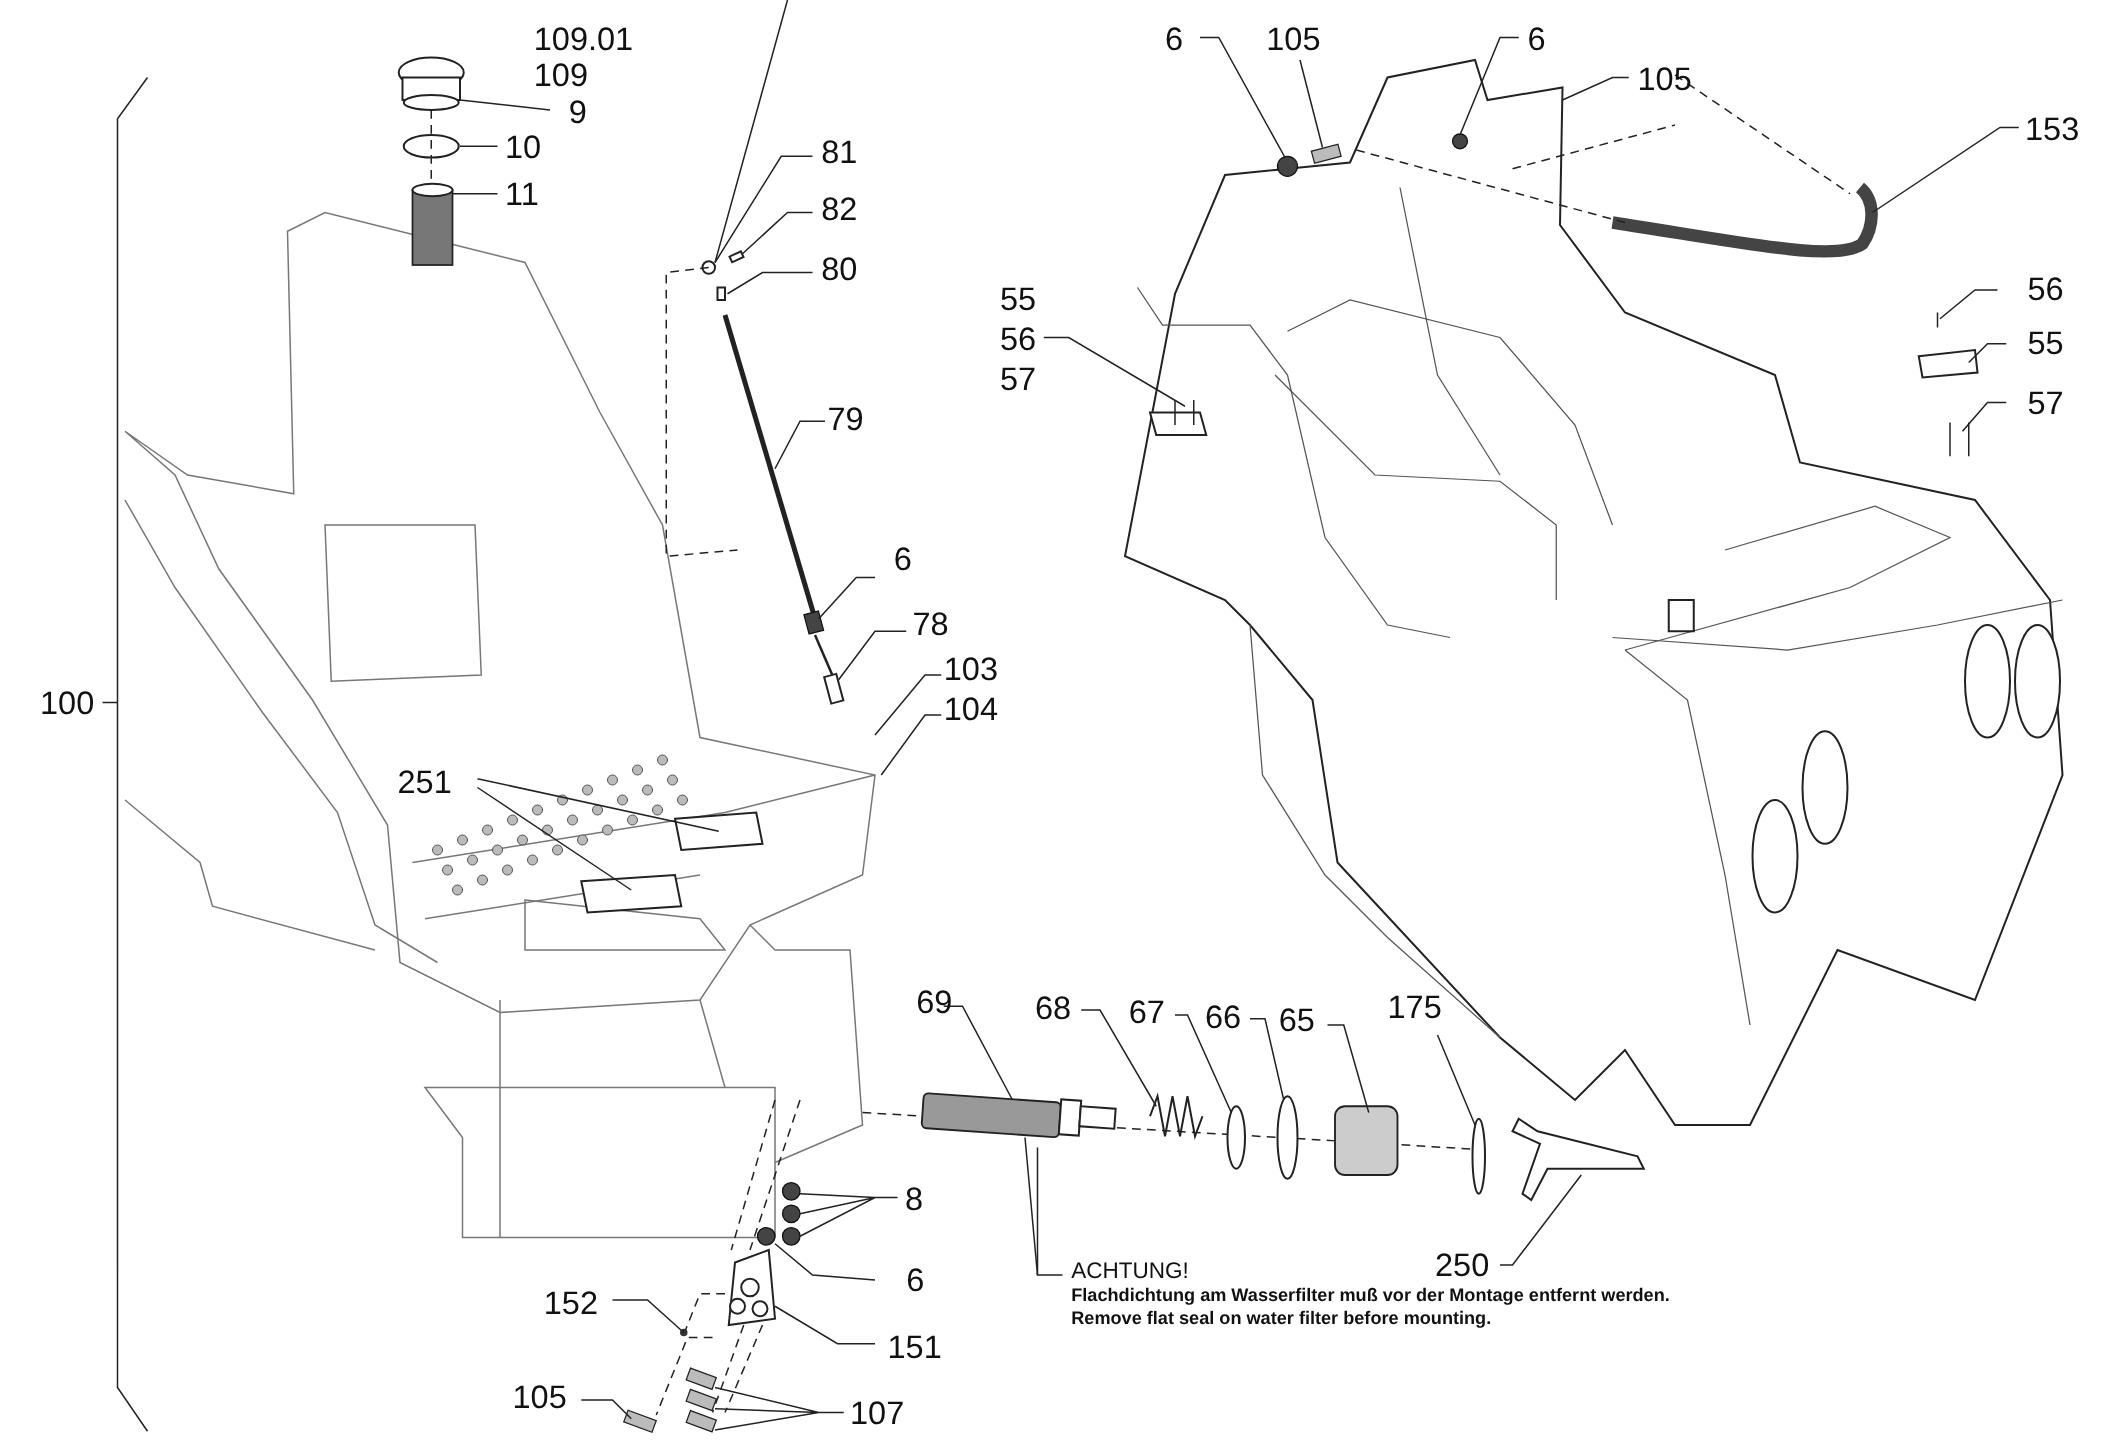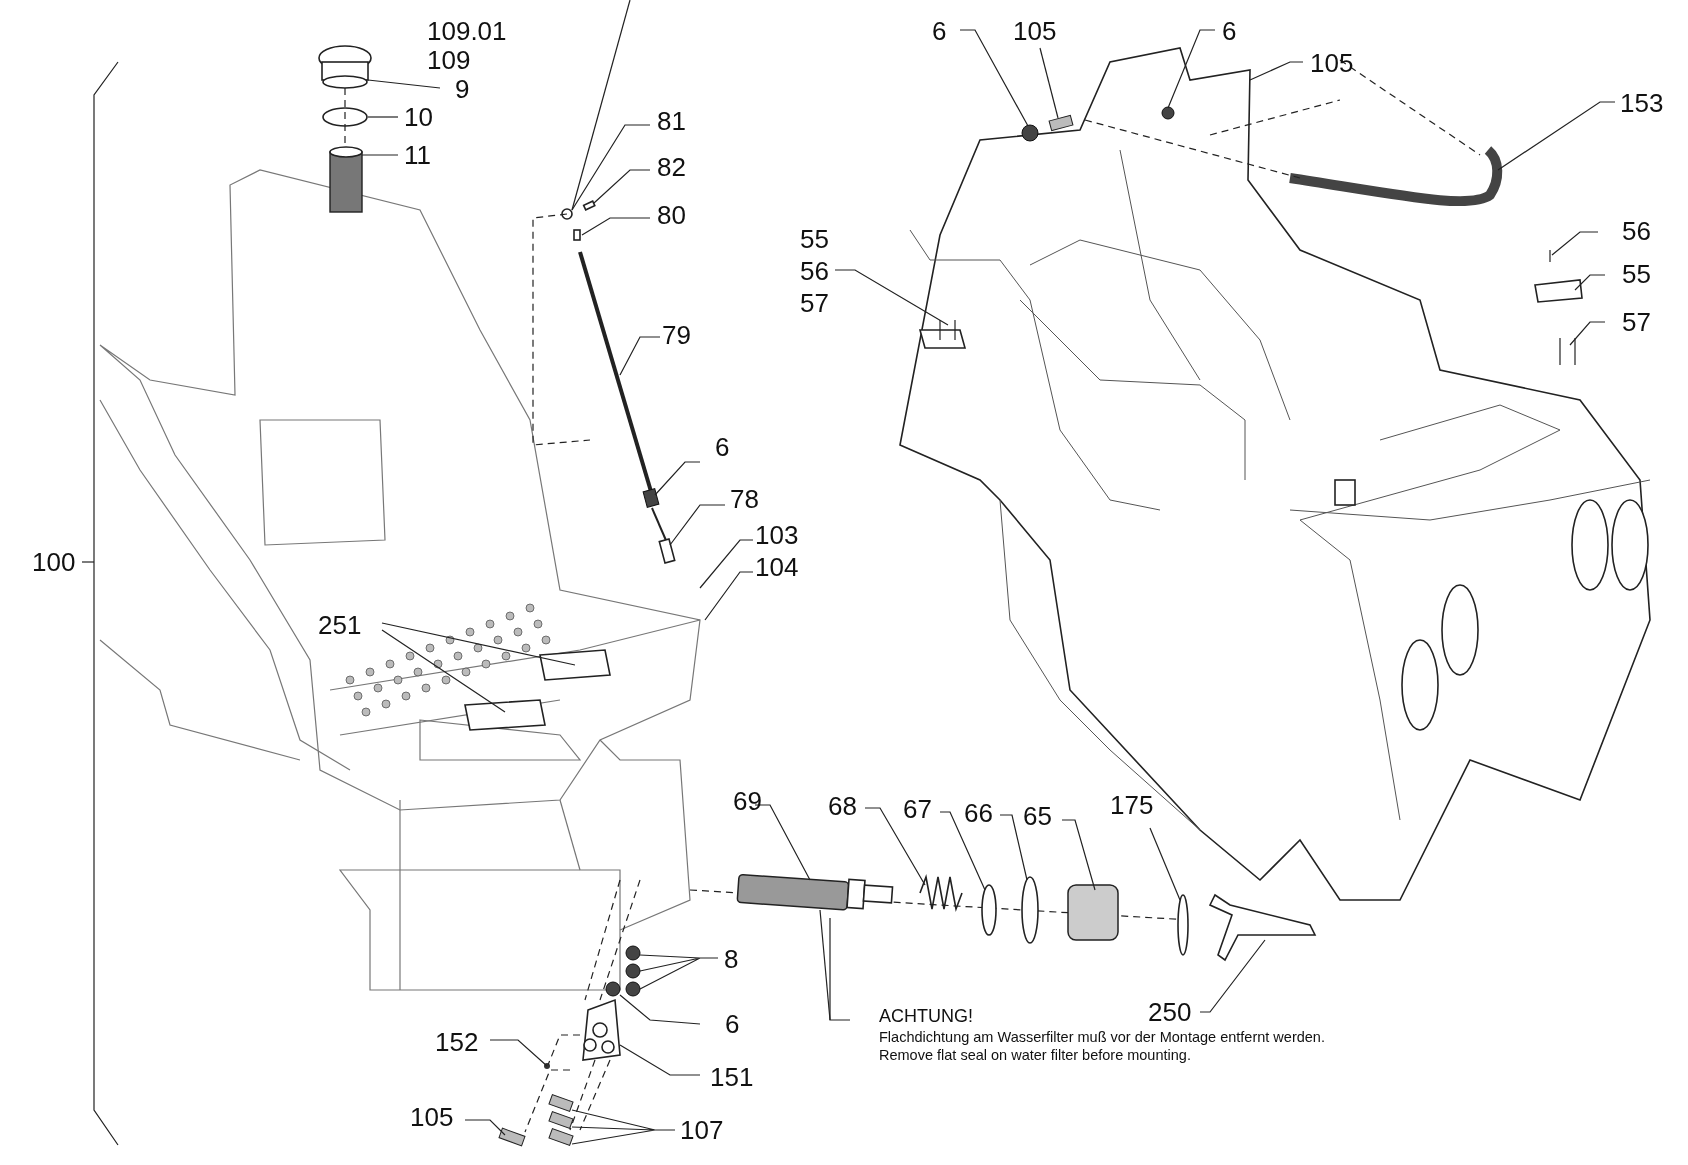--- a/index.html
+++ b/index.html
@@ -6,21 +6,21 @@
   body{width:1688px;height:1165px;overflow:hidden;position:relative;font-family:"Liberation Sans",sans-serif;}
   svg{position:absolute;left:0;top:0;}
   .part{fill:#fff;stroke:#222;stroke-width:1.6;}
   .thin{fill:none;stroke:#555;stroke-width:1;}
   .ghost{fill:none;stroke:#777;stroke-width:1.2;}
   .lead{fill:none;stroke:#222;stroke-width:1.2;}
   .dash{fill:none;stroke:#222;stroke-width:1.2;stroke-dasharray:7 5;}
   .lbl{font-family:"Liberation Sans",sans-serif;font-size:26px;fill:#111;}
   .note{position:absolute;color:#111;font-family:"Liberation Sans",sans-serif;}
   .note .h{font-size:18px;}
-  .note .b{font-size:14.5px;margin-top:2px;}
+  .note .b{font-size:14.5px;margin-top:2px;font-weight:bold;}
 </style>
 </head>
 <body>
 
 <svg width="1688" height="1165" viewBox="0 0 1688 1165">
 
   <path class="lead" d="M118 62 L94 95 L94 1110 L118 1145"></path>
   <line class="lead" x1="82" y1="562" x2="94" y2="562"></line>
   <text class="lbl" x="32" y="571">100</text>
 
@@ -230,17 +230,17 @@
   <text class="lbl" x="1310" y="72">105</text>
   <text class="lbl" x="1620" y="112">153</text>
   <text class="lbl" x="800" y="248">55</text>
   <text class="lbl" x="800" y="280">56</text>
   <text class="lbl" x="800" y="312">57</text>
   <text class="lbl" x="1622" y="240">56</text>
   <text class="lbl" x="1622" y="283">55</text>
   <text class="lbl" x="1622" y="331">57</text>
 </svg>
 
-<div class="note" style="left:857px;top:1006px;margin-left:22px;">
+<div class="note" style="left:857px;top:1006px;">
   <div class="h">ACHTUNG!</div>
   <div class="b">Flachdichtung am Wasserfilter muß vor der Montage entfernt werden.</div>
   <div class="b">Remove flat seal on water filter before mounting.</div>
 </div>
 
 </body></html>

